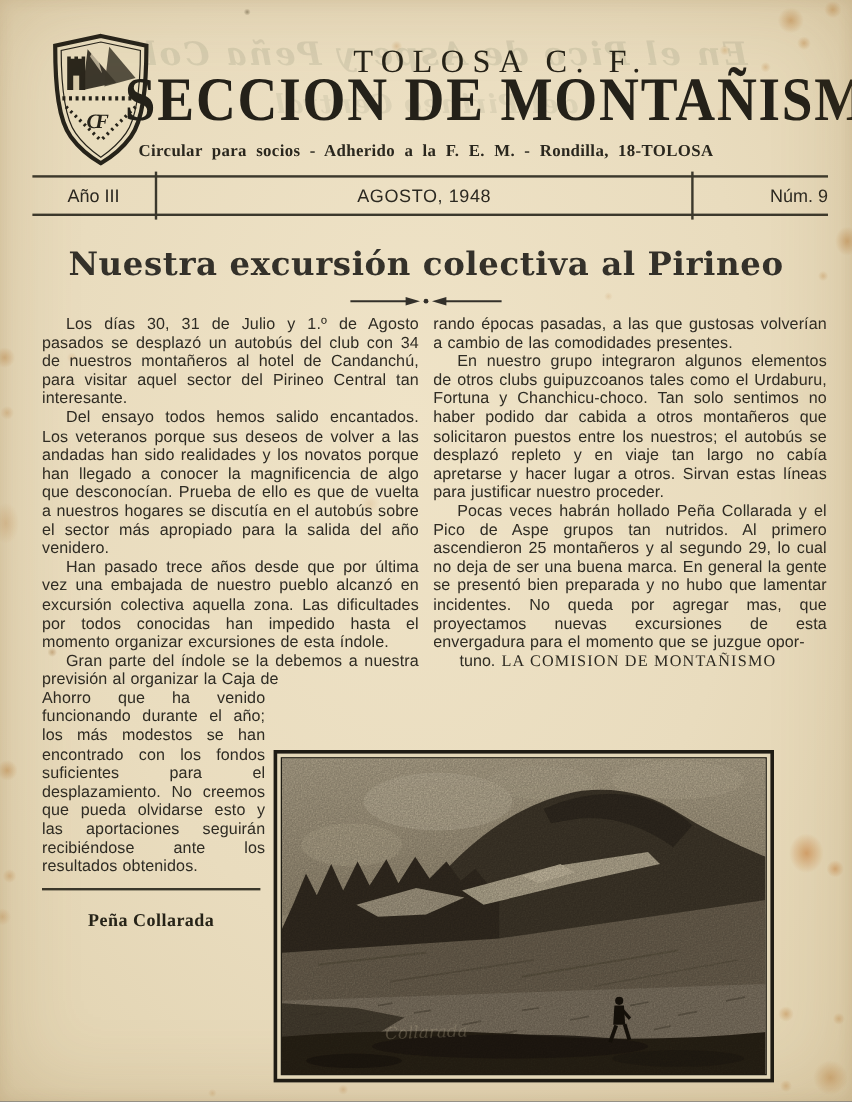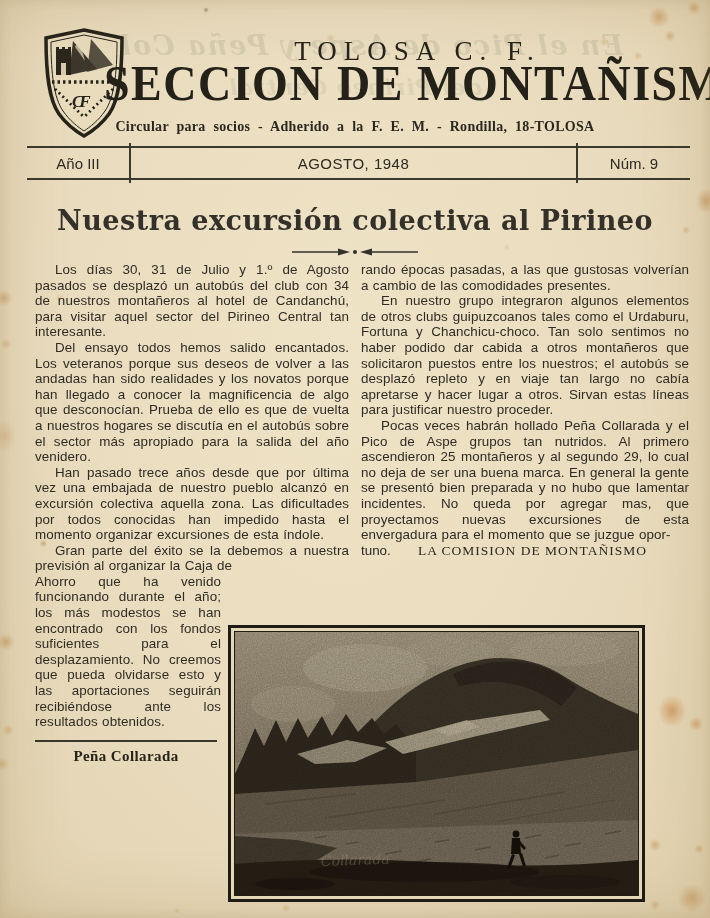--- a/index.html
+++ b/index.html
@@ -45,21 +45,21 @@
     font-size:14px;letter-spacing:.3px;word-spacing:4px;color:#2a271e;
   }
   
   .issue-bar{
     position:absolute;left:27px;right:20px;top:146px;height:30px;
     border-top:2px solid #3b382c;border-bottom:2px solid #3b382c;
     display:flex;align-items:center;font-size:15px;color:#2c2921;
   }
   .issue-year{width:102px;text-align:center;}
   .issue-date{flex:1;text-align:center;letter-spacing:.5px;}
-  .issue-num{width:112px;text-align:center;}
+  .issue-num{width:112px;text-align:right;}
   .issue-divider{width:2px;background:#3b382c;height:40px;margin-top:-5px;align-self:flex-start;}
   
   .headline{
     position:absolute;left:25px;right:25px;top:205px;text-align:center;
     font-family:"DejaVu Serif","Liberation Serif",serif;
     font-weight:bold;font-size:27px;color:#34312a;
     letter-spacing:.5px;
   }
   .flourish{position:absolute;left:0;right:0;top:244px;text-align:center;}
   
@@ -67,29 +67,29 @@
   .col-left{left:35px;width:314px;}
   .col-right{left:361px;width:328px;}
   .para, .col p{
     margin:0;font-size:13.4px;line-height:15.6px;text-align:justify;
     text-indent:20px;color:#2f2c24;letter-spacing:.1px;word-spacing:.5px;
     hyphens:auto;-webkit-hyphens:auto;
   }
   .continued .para:first-child{text-indent:0;}
   .narrow{width:186px;}
   .sig-row{display:flex;justify-content:space-between;align-items:baseline;width:100%;}
-  .sig-cont{font-size:13.4px;line-height:15.6px;}
+  .sig-cont{font-size:13.4px;line-height:15.6px;margin-left:22px;}
   .signature{
     font-family:"Liberation Serif","DejaVu Serif",serif;
     font-size:13.5px;letter-spacing:1px;color:#2b2820;margin-right:42px;
   }
   
   .caption-rule{width:182px;border-top:2px solid #3a372b;margin-top:10px;}
   .photo-caption{
-    width:182px;text-align:center;margin-top:6px;
+    width:182px;text-align:center;margin-top:18px;
     font-family:"Liberation Serif","DejaVu Serif",serif;font-weight:bold;
     font-size:15px;letter-spacing:.4px;color:#262318;
   }
   
   .photo-frame{
     position:absolute;left:228px;top:625px;width:417px;height:277px;
     border:3px solid #1f1c14;background:#e3d7b8;padding:3px;box-sizing:border-box;
     z-index:5;
   }
   .photo-inner{
@@ -176,21 +176,21 @@
       <polygon points="82,2.5 70,6 82,9.5" fill="#33302a"></polygon>
       <line x1="78" y1="6" x2="128" y2="6" stroke="#33302a" stroke-width="1.6"></line>
     </svg>
   </div>
 
   <div class="col col-left">
     <div>
         <p class="para">Los días 30, 31 de Julio y 1.º de Agosto pasados se desplazó un autobús del club con 34 de nuestros montañeros al hotel de Candanchú, para visitar aquel sector del Pirineo Central tan interesante.</p>
         <p class="para">Del ensayo todos hemos salido encantados. Los veteranos porque sus deseos de volver a las andadas han sido realidades y los novatos porque han llegado a conocer la magnificencia de algo que desconocían. Prueba de ello es que de vuelta a nuestros hogares se discutía en el autobús sobre el sector más apropiado para la salida del año venidero.</p>
         <p class="para">Han pasado trece años desde que por última vez una embajada de nuestro pueblo alcanzó en excursión colectiva aquella zona. Las dificultades por todos conocidas han impedido hasta el momento organizar excursiones de esta índole.</p>
-        <p class="para">Gran parte del éxito se la debemos a nuestra previsión al organizar la Caja de</p>
+        <p class="para">Gran parte del índole se la debemos a nuestra previsión al organizar la Caja de</p>
       </div>
     <div class="narrow continued">
         <p class="para">Ahorro que ha venido funcionando durante el año; los más modestos se han encontrado con los fondos suficientes para el desplazamiento. No creemos que pueda olvidarse esto y las aportaciones seguirán recibiéndose ante los resultados obtenidos.</p>
       </div>
     <div class="caption-rule"></div>
     <div class="photo-caption">Peña Collarada</div>
   </div>
 
   <div class="col col-right continued">
     <div class="continued">

